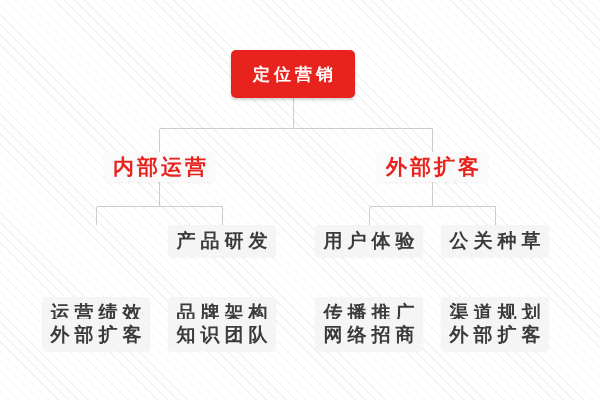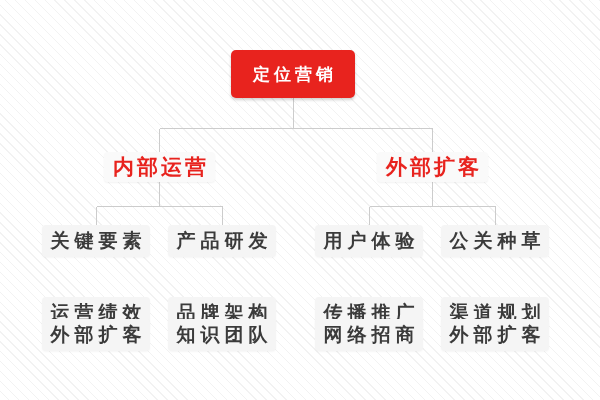--- a/index.html
+++ b/index.html
@@ -100,21 +100,20 @@
     <span>定位营销</span>
   </div>
 
   <div class="node branch b0">
     <span>内部运营</span>
   </div>
   <div class="node branch b1">
     <span>外部扩客</span>
   </div>
 
-  <div class="node leaf cA r0">关键要素</div>
   <div class="node leaf cB r0">产品研发</div>
   <div class="node leaf cA r1">运营绩效</div>
   <div class="node leaf cB r1">品牌架构</div>
   <div class="node leaf cA r2">外部扩客</div>
   <div class="node leaf cB r2">知识团队</div>
 
   <div class="node leaf cD r0">公关种草</div>
   <div class="node leaf cC r0">用户体验</div>
   <div class="node leaf cC r1">传播推广</div>
   <div class="node leaf cD r1">渠道规划</div>

